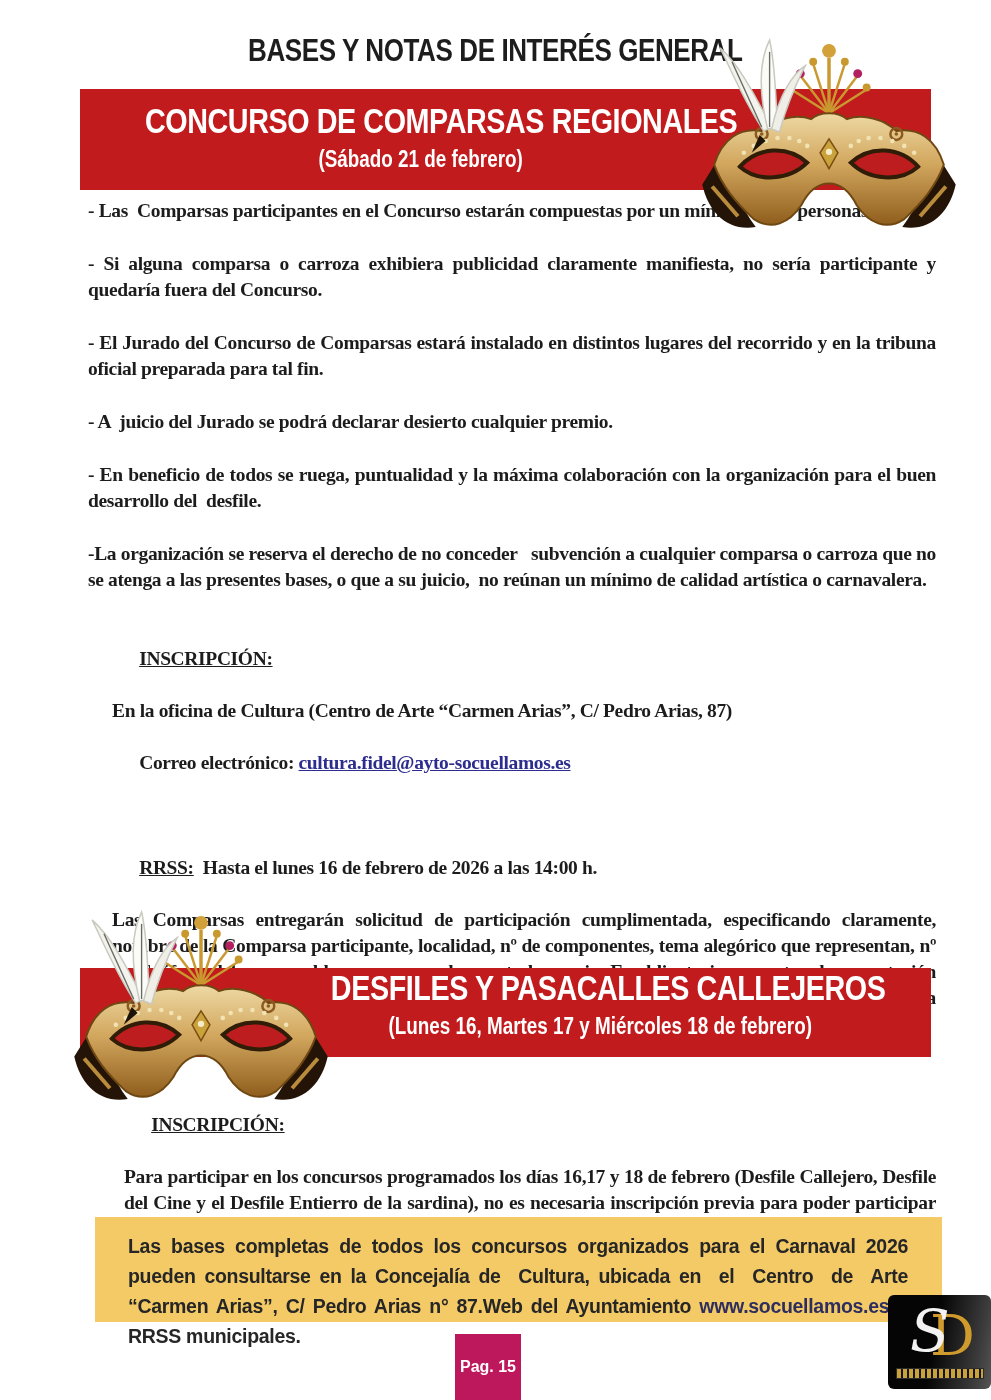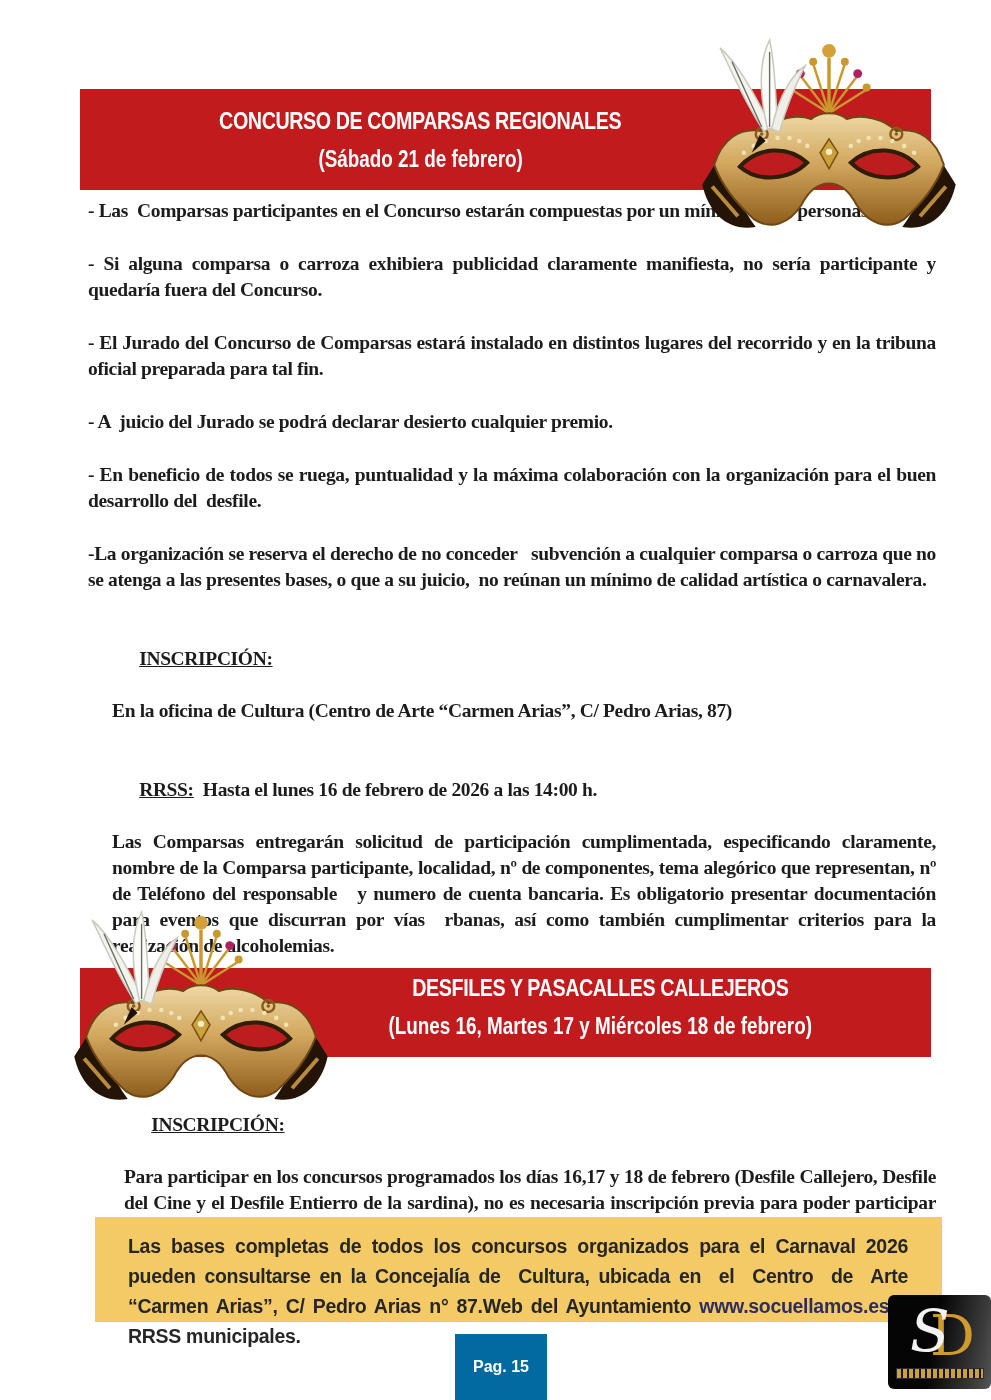--- a/index.html
+++ b/index.html
@@ -24,21 +24,21 @@
   .banner{
     position:absolute;left:80px;width:851px;
     background:#c21b1d;color:#ffffff;
     font-family:"Liberation Sans",sans-serif;font-weight:700;
   }
   .banner1{top:89px;height:101px;}
   .banner2{top:968px;height:89px;}
   .banner .btext{position:absolute;top:0;left:0;right:0;text-align:center;}
   .banner1 .btext{right:170px;padding-top:12px;}
   .banner2 .btext{left:190px;}
-  .banner-title{font-size:24px;line-height:40px;letter-spacing:-0.5px;}
+  .banner-title{font-size:35px;line-height:40px;letter-spacing:-0.5px;}
   .banner-sub{font-size:23px;line-height:30px;margin-top:3px;}
   .banner .squeeze{display:inline-block;transform:scaleX(0.82);transform-origin:center;white-space:nowrap;}
   
   .mask-box{position:absolute;width:258px;height:198px;z-index:5;}
   .mask1{left:700px;top:36px;}
   .mask2{left:72px;top:908px;}
   .mask-box svg{width:100%;height:100%;display:block;}
   
   .content{
     position:absolute;
@@ -63,22 +63,22 @@
     box-sizing:border-box;
     padding:14px 34px 0 33px;
     font-family:"Liberation Sans",sans-serif;
     font-weight:700;font-size:19.5px;line-height:30px;
     color:#262626;letter-spacing:-0.3px;
     text-align:justify;
   }
   a.web-link{color:#2d2d5e;cursor:pointer;}
   
   .pag-badge{
-    position:absolute;left:455px;top:1334px;width:92px;height:66px;
-    background:#0369a1;color:#ffffff;
+    position:absolute;left:455px;top:1334px;width:66px;height:66px;
+    background:#be185d;color:#ffffff;
     font-family:"Liberation Sans",sans-serif;font-weight:700;font-size:16px;
     display:flex;align-items:center;justify-content:center;
   }
   .sd-logo{
     position:absolute;left:888px;top:1295px;width:103px;height:94px;
     background:linear-gradient(100deg,#050505 45%,#3c3c3c 85%,#555555 100%);
     border-radius:6px;z-index:3;overflow:hidden;
   }
   .sd-logo .letter-d{
     position:absolute;left:42px;top:8px;
@@ -175,20 +175,23 @@
         <line x1="62" y1="92" x2="32" y2="26" stroke="#6b6b63" stroke-width="1.4"></line>
         <line x1="70" y1="92" x2="70" y2="16" stroke="#6b6b63" stroke-width="1.4"></line>
         <path d="M60,100 L52,118 L66,106 Z" fill="#1d1206"></path>
       </g>
     </g>
   </defs>
 </svg>
 
 <div id="page">
 
+  <div class="page-title">
+    <span class="squeeze">BASES Y NOTAS DE INTERÉS GENERAL</span>
+  </div>
 
   <div class="banner banner1">
     <div class="btext">
       <div class="banner-title">
         <span class="squeeze">CONCURSO DE COMPARSAS REGIONALES</span>
       </div>
       <div class="banner-sub">
         <span class="squeeze">(Sábado 21 de febrero)</span>
       </div>
     </div>
@@ -205,20 +208,23 @@
     <p class="para">- Si alguna comparsa o carroza exhibiera publicidad claramente manifiesta, no sería participante y quedaría fuera del Concurso.</p>
     <p class="para">- El Jurado del Concurso de Comparsas estará instalado en distintos lugares del recorrido y en la tribuna oficial preparada para tal fin.</p>
     <p class="para">- A  juicio del Jurado se podrá declarar desierto cualquier premio.</p>
     <p class="para">- En beneficio de todos se ruega, puntualidad y la máxima colaboración con la organización para el buen desarrollo del  desfile.</p>
     <p class="para">-La organización se reserva el derecho de no conceder   subvención a cualquier comparsa o carroza que no se atenga a las presentes bases, o que a su juicio,  no reúnan un mínimo de calidad artística o carnavalera.</p>
 
     <p class="para tight">
       <span class="u">INSCRIPCIÓN:</span>
     </p>
     <p class="para tight">En la oficina de Cultura (Centro de Arte “Carmen Arias”, C/ Pedro Arias, 87)</p>
+    <p class="para tight">
+      <span>Correo electrónico: </span><a class="email-link">cultura.fidel@ayto-socuellamos.es</a>
+    </p>
 
     <p class="para tight gap-top">
       <span class="u">RRSS:</span><span style="white-space:pre-wrap;">  Hasta el lunes 16 de febrero de 2026 a las 14:00 h.</span>
     </p>
     <p class="para tight">Las Comparsas entregarán solicitud de participación cumplimentada, especificando claramente, nombre de la Comparsa participante, localidad, nº de componentes, tema alegórico que representan, nº de Teléfono del responsable   y numero de cuenta bancaria. Es obligatorio presentar documentación para eventos que discurran por vías  rbanas, así como también cumplimentar criterios para la realización de alcoholemias.</p>
   </div>
 
   <div class="mask-box mask2">
     <svg viewBox="0 0 260 200">
         <use href="#venetian-mask"></use>

